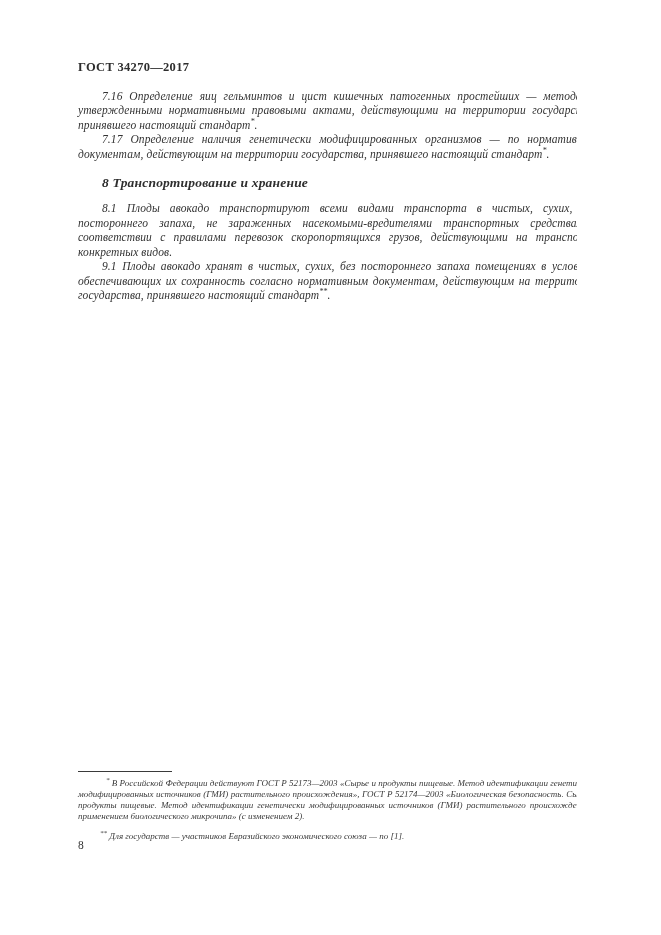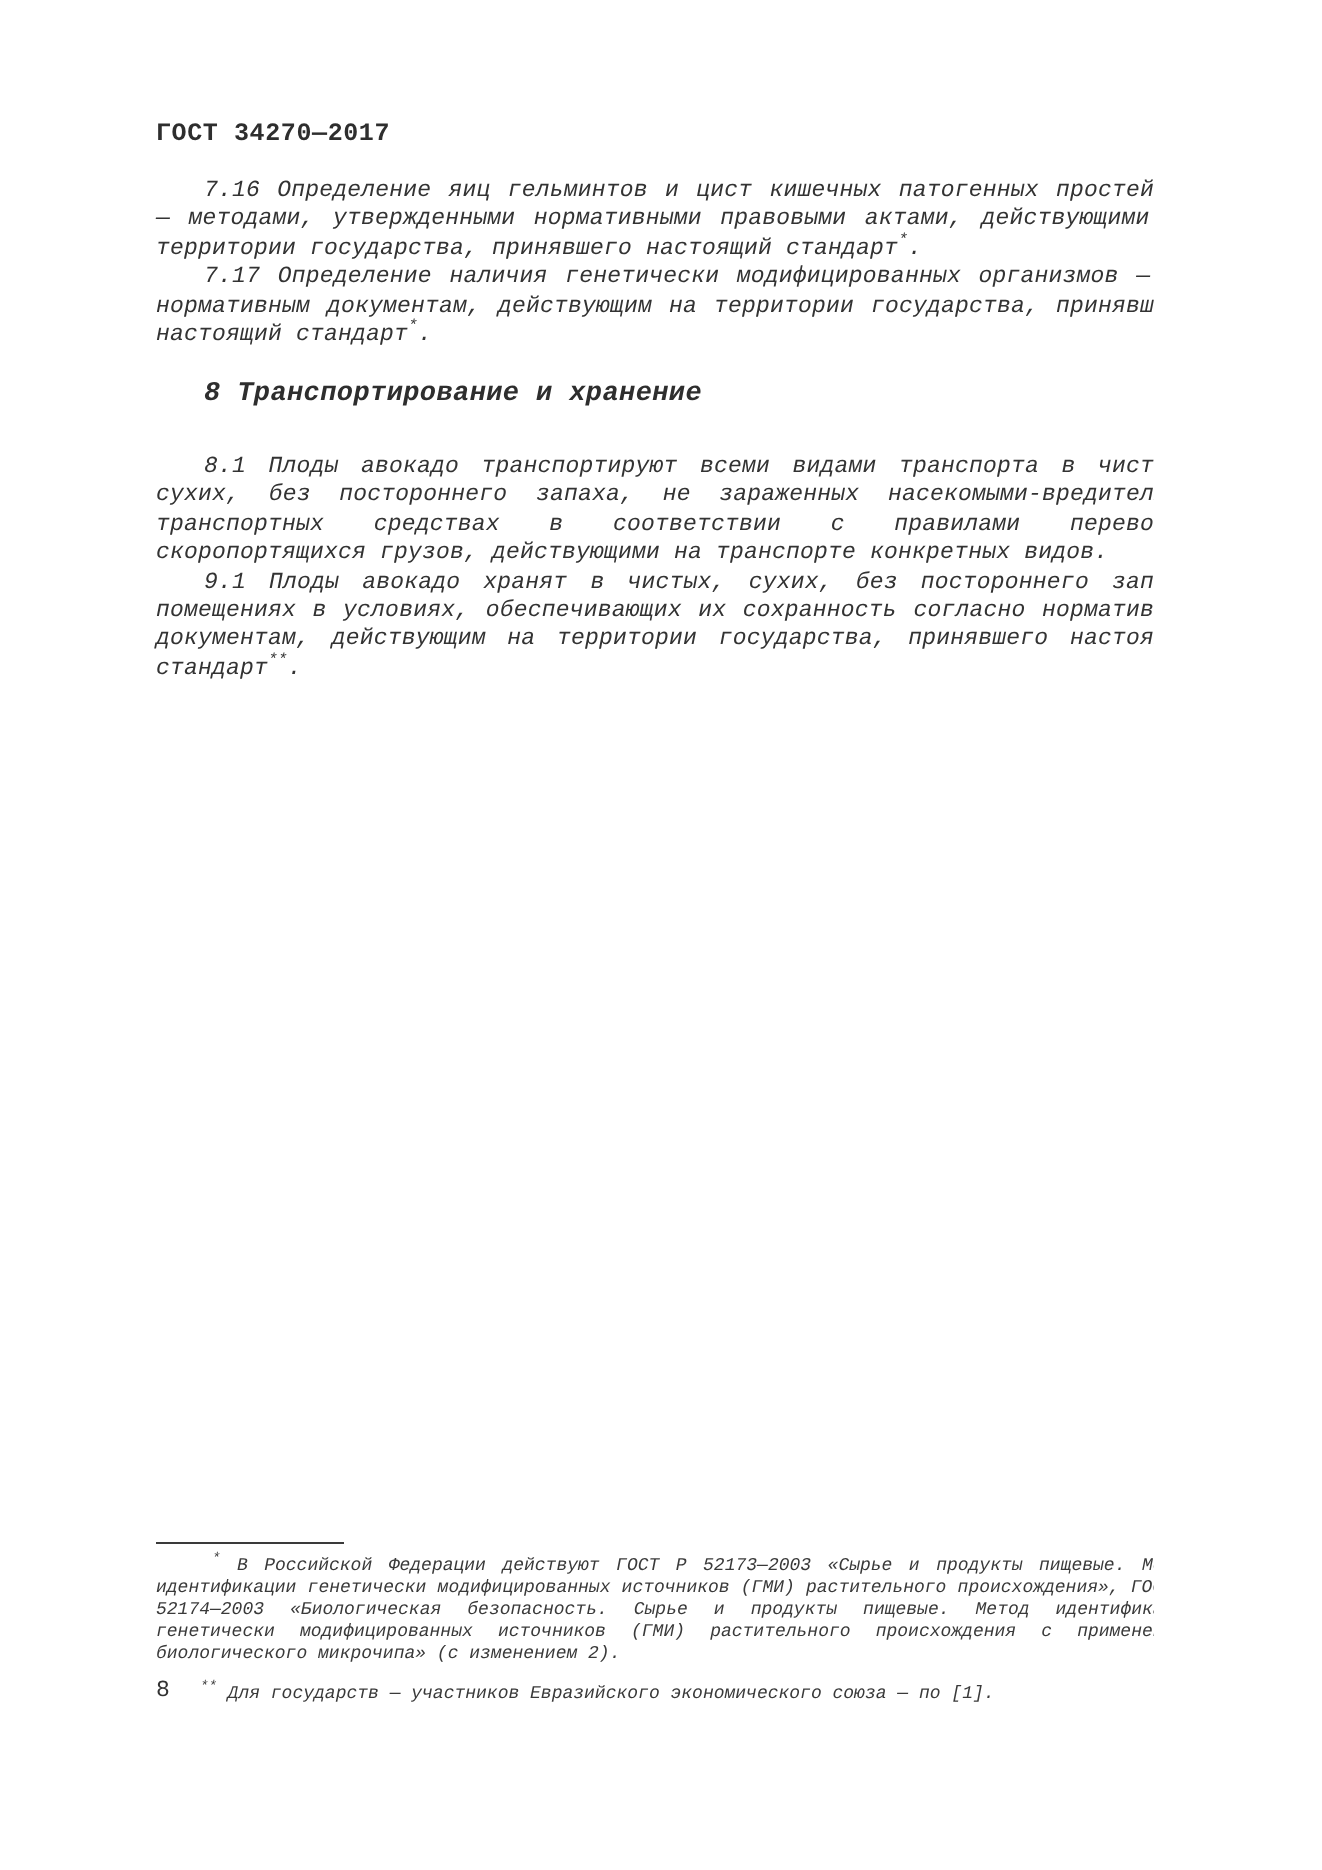--- a/index.html
+++ b/index.html
@@ -5,21 +5,21 @@
   html, body {
     margin: 0;
     padding: 0;
     background: #ffffff;
   }
   .page {
     position: relative;
     width: 577px;
     height: 935px;
     background: #ffffff;
-    font-family: Liberation Mono, monospace;
+    font-family: Liberation Serif, serif;
     color: #333333;
     overflow: hidden;
   }
   .doc-header {
     position: absolute;
     left: 78px;
     top: 60px;
     font-size: 12.5px;
     font-weight: bold;
     letter-spacing: 0.3px;
@@ -41,21 +41,21 @@
     letter-spacing: 0.1px;
     color: #333333;
   }
   .fnref {
     font-size: 8px;
     line-height: 0;
     vertical-align: super;
     font-style: italic;
   }
   .section-heading {
-    margin: 14px 0 22px 0;
+    margin: 14px 0 10px 0;
     padding-left: 24px;
     font-size: 13.5px;
     font-weight: bold;
     font-style: italic;
     letter-spacing: 0.2px;
     color: #2e2e2e;
   }
   .footnotes {
     position: absolute;
     left: 78px;

